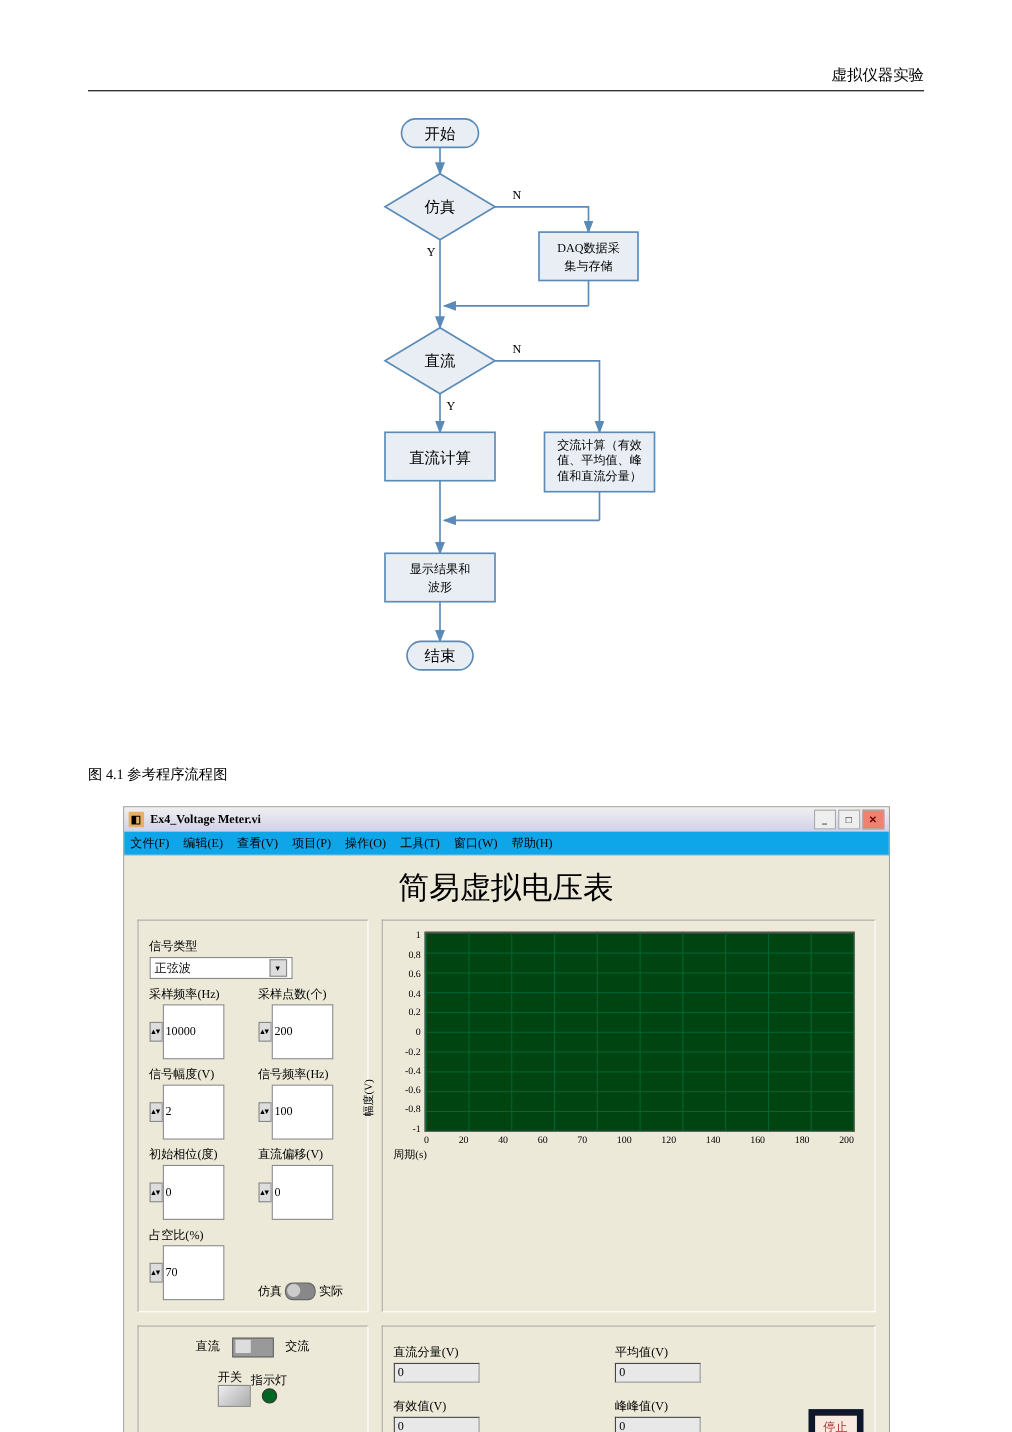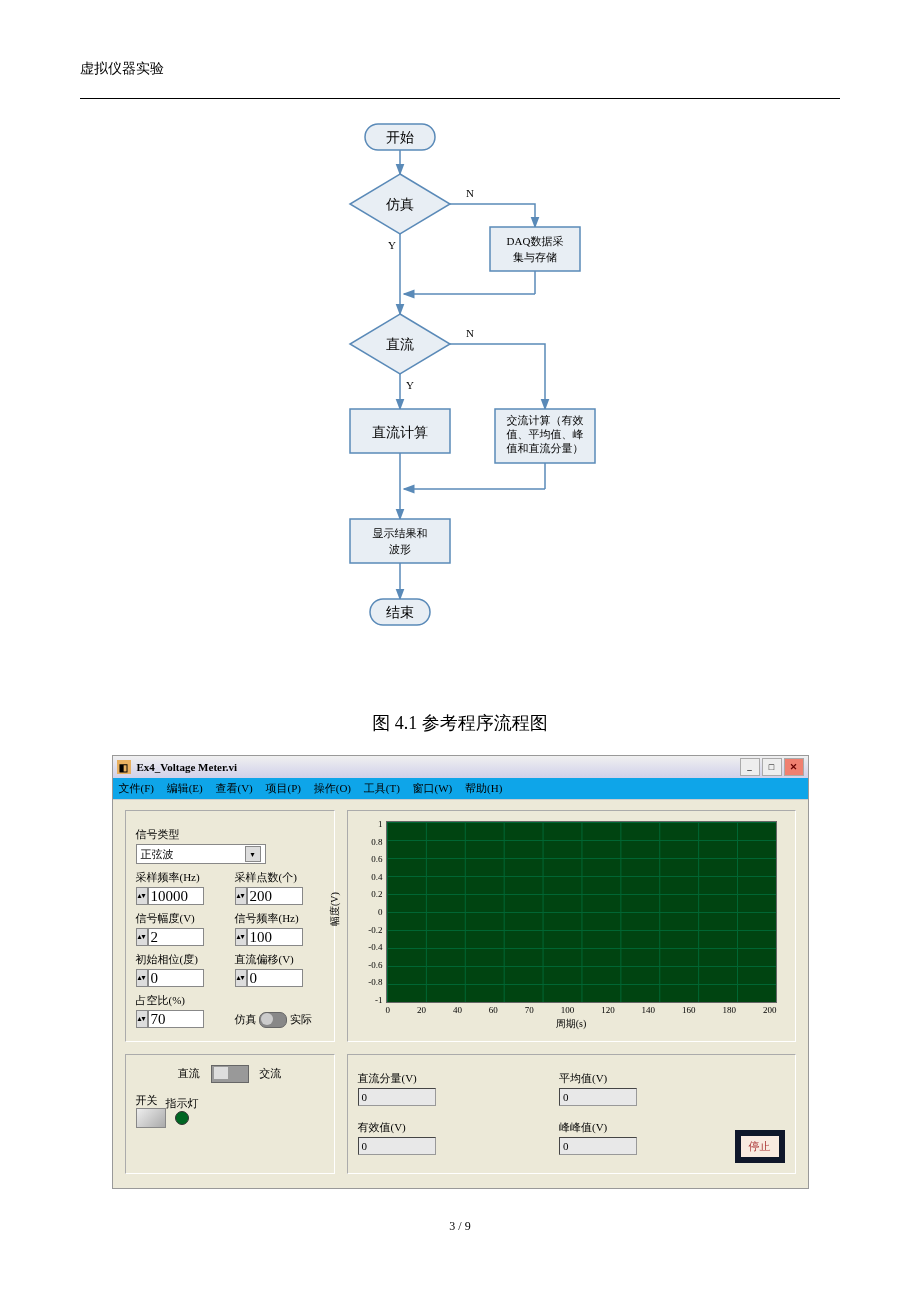--- a/index.html
+++ b/index.html
@@ -1,50 +1,50 @@
 <!DOCTYPE html>
 <html><head>
 <meta charset="utf-8">
 <style>
 body{margin:0;background:#fff;width:920px;font-family:"SimSun","Songti SC",serif;font-size:14px;color:#000}
 .page{padding:60px 80px 40px}
-.header{text-align:left;font-size:14px;margin-bottom:20px}
+.header{text-align:right;font-size:14px;margin-bottom:4px}
 .hr{border-bottom:1px solid #000;margin-bottom:20px}
 .flowchart svg{display:block;margin:0 auto}
-.caption{text-align:center;font-size:18px;margin-top:12px}
+.caption{text-align:left;font-size:13px;margin-top:12px}
 .panel{border:1px solid #999;margin:20px auto 0;width:695px;background:#ece9d8}
 .titlebar{background:linear-gradient(to bottom,#f0f0f0,#d0d0ea);display:flex;align-items:center;height:22px;padding:0 4px;font-size:11px;font-weight:bold}
 .titlebar .ico{width:14px;height:14px;background:#e8b060;margin-right:6px;display:flex;align-items:center;justify-content:center;font-size:10px}
 .winbtns{margin-left:auto;display:flex;gap:2px}
 .wb{width:18px;height:16px;border:1px solid #aaa;background:#eee;font-size:9px;display:flex;align-items:center;justify-content:center}
 .wb.close{background:#f08070;color:#600}
 .menubar{background:#0ea5e9;padding:3px 6px;font-size:11px;border-bottom:1px solid #ccc}
 .menubar span{margin-right:10px}
 .body{padding:10px 12px 14px;background:#ece9d8}
 .app-title{text-align:center;font-size:28px;font-family:"KaiTi","STKaiti",serif;margin-bottom:10px}
 .row{display:flex;gap:12px}
 .box{background:#ece9d8;border:1px inset #fff;padding:10px;box-sizing:border-box}
 .inputs{width:210px}
 .label{font-size:11px;margin-top:6px}
 .ctrlrow{display:flex;gap:10px}
 .ctrl{flex:1}
 .inp{display:flex;align-items:center;margin-top:2px}
 .spin{width:10px;height:16px;border:1px solid #888;background:#ddd;font-size:8px;display:flex;flex-direction:column;justify-content:center;align-items:center;line-height:6px}
-.field{border:1px solid #888;background:#fff;width:50px;height:16px;font-size:15px;padding:0 2px;display:flex;align-items:center}
+.field{border:1px solid #888;background:#fff;width:50px;height:16px;font-size:11px;padding:16px 2px;display:flex;align-items:center}
 .combo{border:1px solid #888;background:#fff;width:120px;height:18px;display:flex;align-items:center;padding:0 4px;font-size:11px;margin-top:2px}
 .combo .dd{margin-left:auto;border:1px solid #888;width:14px;height:14px;background:#ddd;display:flex;align-items:center;justify-content:center;font-size:8px}
 .switch{width:26px;height:14px;background:#888;border:1px solid #666;border-radius:7px;position:relative;display:inline-block;vertical-align:middle}
 .knob{position:absolute;width:12px;height:12px;background:#ccc;border-radius:50%;top:0;left:1px}
 .chartbox{flex:1;display:flex;flex-direction:column}
 .chart{background:#041;border:1px solid #666;height:180px;position:relative;margin-left:28px;margin-right:8px}
 .grid{position:absolute;inset:0;background-image:linear-gradient(#063 1px,transparent 1px),linear-gradient(90deg,#063 1px,transparent 1px);background-size:10% 10%}
 .yticks{position:absolute;left:-28px;top:-3px;bottom:-3px;display:flex;flex-direction:column;justify-content:space-between;font-size:9px;text-align:right;width:24px}
 .xticks{display:flex;justify-content:space-between;font-size:9px;margin:2px 8px 0 28px}
 .ylabel{position:absolute;left:-20px;top:50%;transform:rotate(-90deg);transform-origin:left top;font-size:10px;white-space:nowrap}
-.xlabel{text-align:center;font-size:10px;margin-top:2px}
+.xlabel{font-size:10px;margin-top:2px}
 .lower{display:flex;gap:12px;margin-top:12px}
 .ctrlbox{width:210px}
 .slide{display:inline-block;width:36px;height:16px;background:#999;border:1px solid #666;vertical-align:middle;position:relative}
 .slide::after{content:"";position:absolute;left:2px;top:1px;width:14px;height:12px;background:#ddd}
 .led{width:12px;height:12px;border-radius:50%;background:#062;border:1px solid #333;display:inline-block;vertical-align:middle}
 .outbox{flex:1;padding:10px}
 .outrow{display:flex;gap:40px;margin-bottom:8px}
 .out{flex:1}
 .outfield{border:1px inset #999;background:#e8e8e8;width:70px;height:16px;font-size:11px;padding:0 3px;display:flex;align-items:center;margin-top:2px}
 .stop{background:#f8eae0;border:6px solid #0f172a;padding:3px 8px;font-size:11px;color:#a33;margin-left:auto;margin-top:auto}
@@ -120,20 +120,21 @@
 <span>文件(F)</span>
 <span>编辑(E)</span>
 <span>查看(V)</span>
 <span>项目(P)</span>
 <span>操作(O)</span>
 <span>工具(T)</span>
 <span>窗口(W)</span>
 <span>帮助(H)</span>
 </div>
 <div class="body">
+<div class="app-title">简易虚拟电压表</div>
 <div class="row">
 <div class="box inputs">
 <div class="label">信号类型</div>
 <div class="combo">
               <span>正弦波</span>
               <span class="dd">▾</span>
             </div>
 <div class="ctrlrow">
 <div class="ctrl">
                 <div class="label">采样频率(Hz)</div>
@@ -227,21 +228,21 @@
 <div class="xlabel">周期(s)</div>
 </div>
 </div>
 <div class="lower">
 <div class="box ctrlbox">
 <div style="text-align:center;font-size:11px;margin-bottom:10px">
 <span>直流</span>
 <span class="slide" style="margin:0 8px"></span>
 <span>交流</span>
 </div>
-<div style="display:flex;justify-content:flex-start;font-size:11px;align-items:center">
+<div style="display:flex;justify-content:center;font-size:11px;align-items:center">
 <div><div>开关</div><span class="threed"></span></div>
 <div style="text-align:center"><div>指示灯</div><span class="led"></span></div>
 </div>
 </div>
 <div class="box outbox layout">
 <div style="flex:1">
 <div class="outrow">
 <div class="out">
                   <div class="label">直流分量(V)</div>
                   <div class="outfield">0</div>

